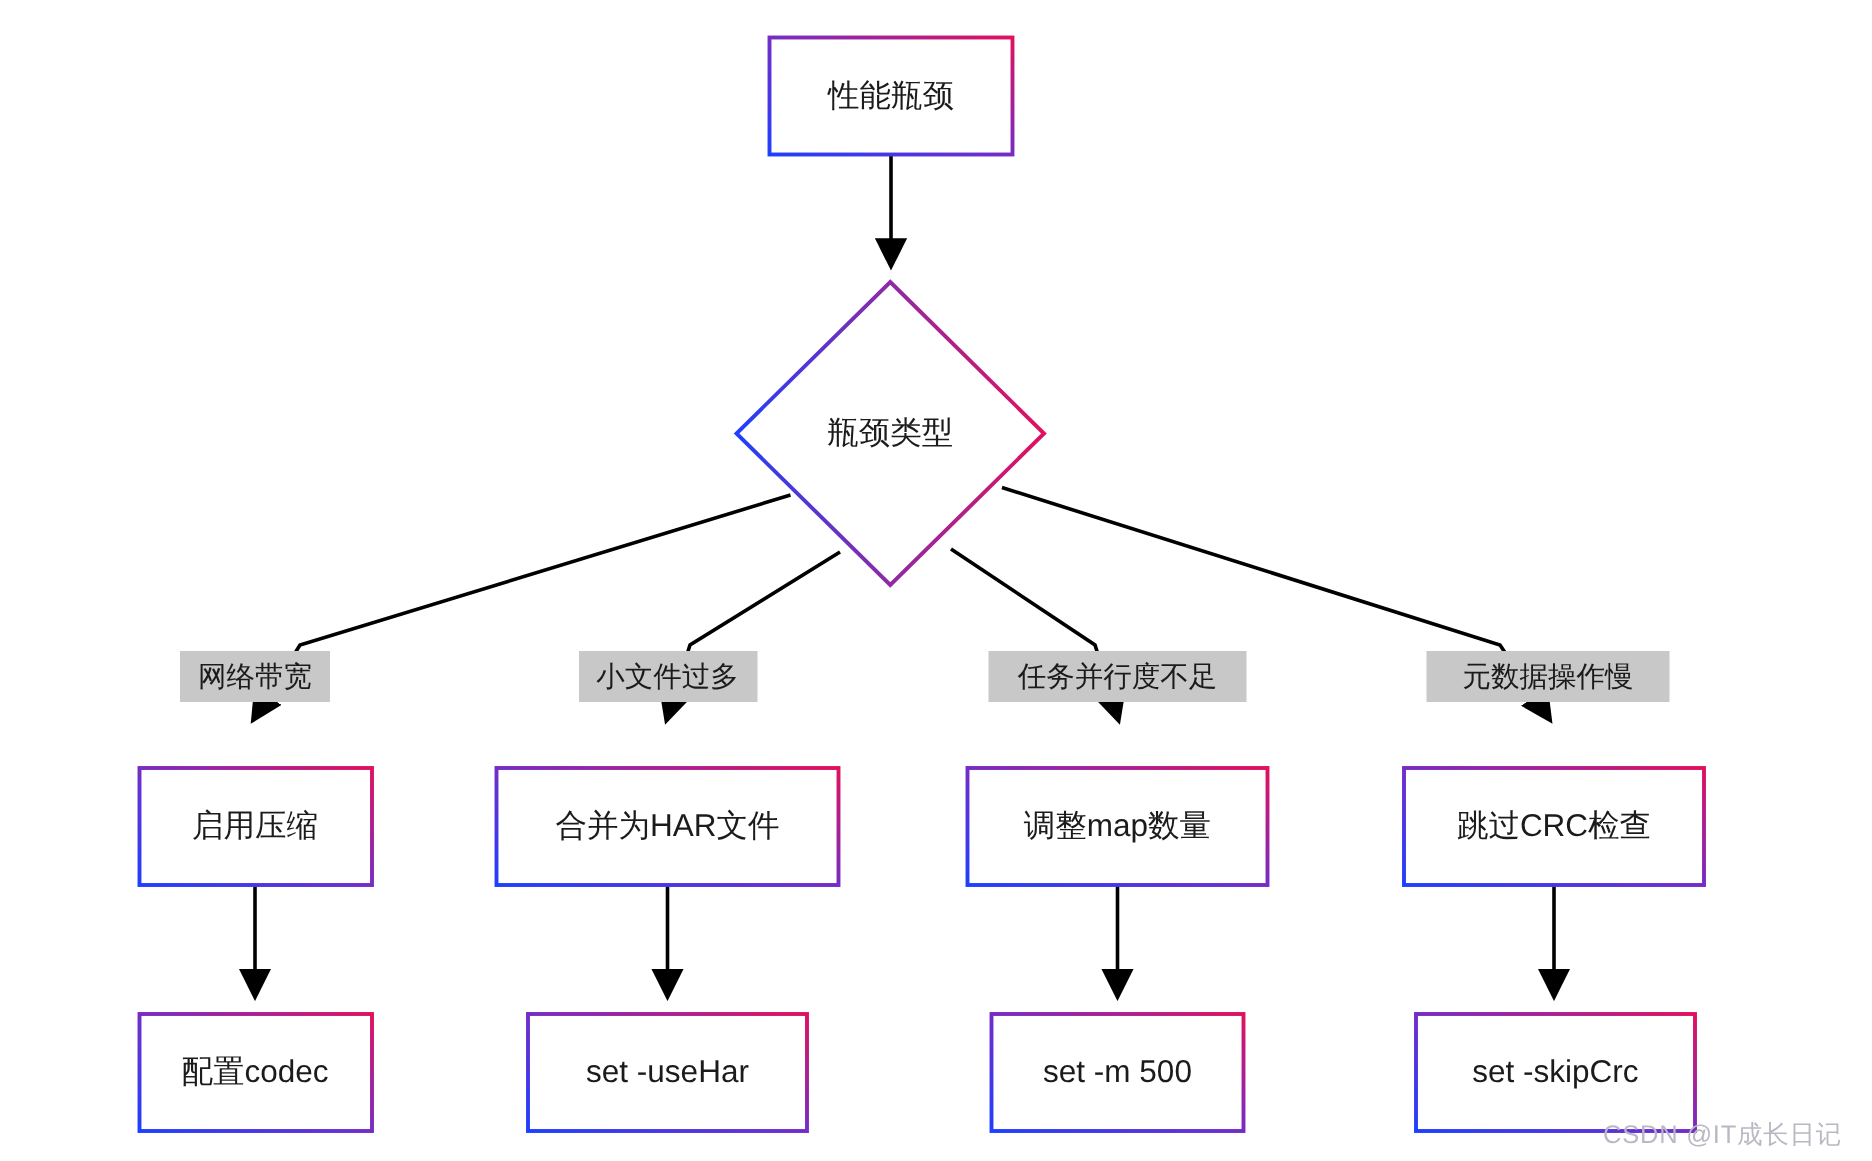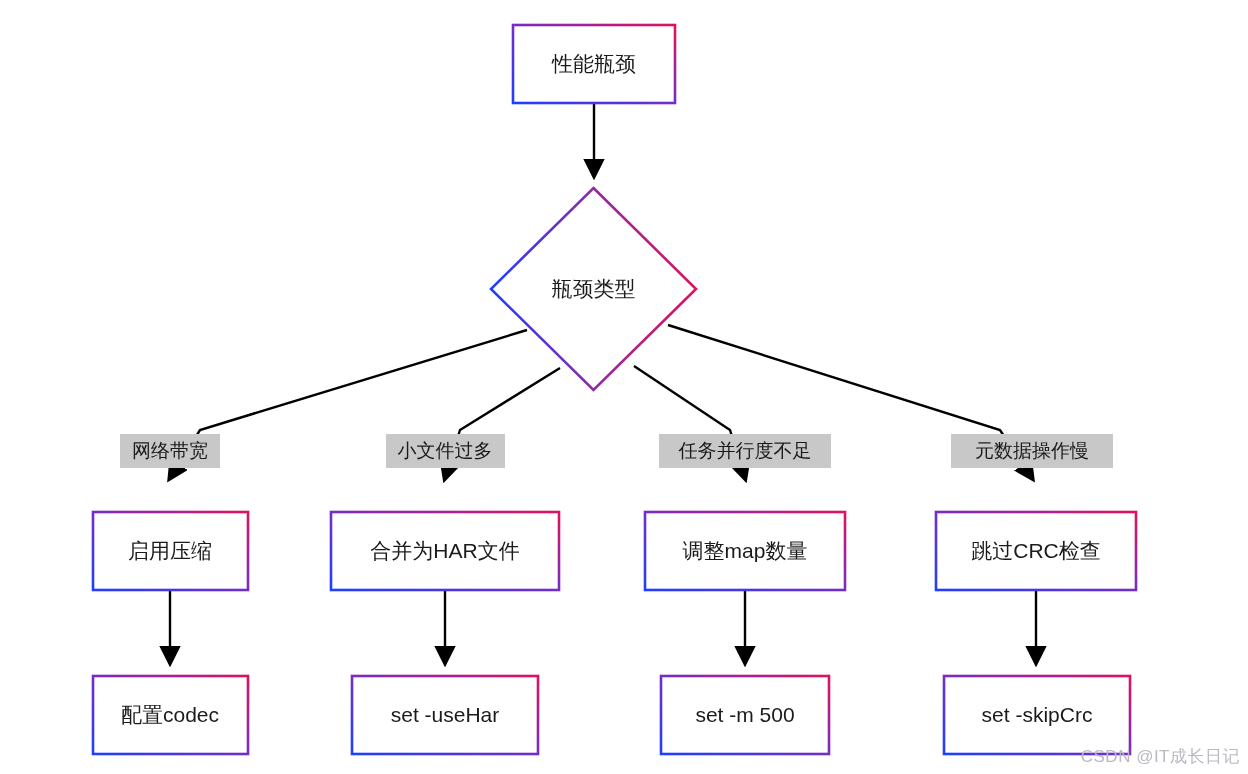--- a/index.html
+++ b/index.html
@@ -38,21 +38,21 @@
     text-anchor: middle;
     dominant-baseline: middle;
   }
   .edge-line {
     stroke: #000000;
     stroke-width: 2.4;
     fill: none;
   }
   .watermark {
     position: absolute;
-    right: 8px;
+    right: 20px;
     bottom: 6px;
     font-size: 17px;
     color: #b9b9c4;
     font-family: "Liberation Sans", "DejaVu Sans", sans-serif;
     letter-spacing: 0.5px;
     white-space: nowrap;
   }
 </style>
 </head>
 <body>

